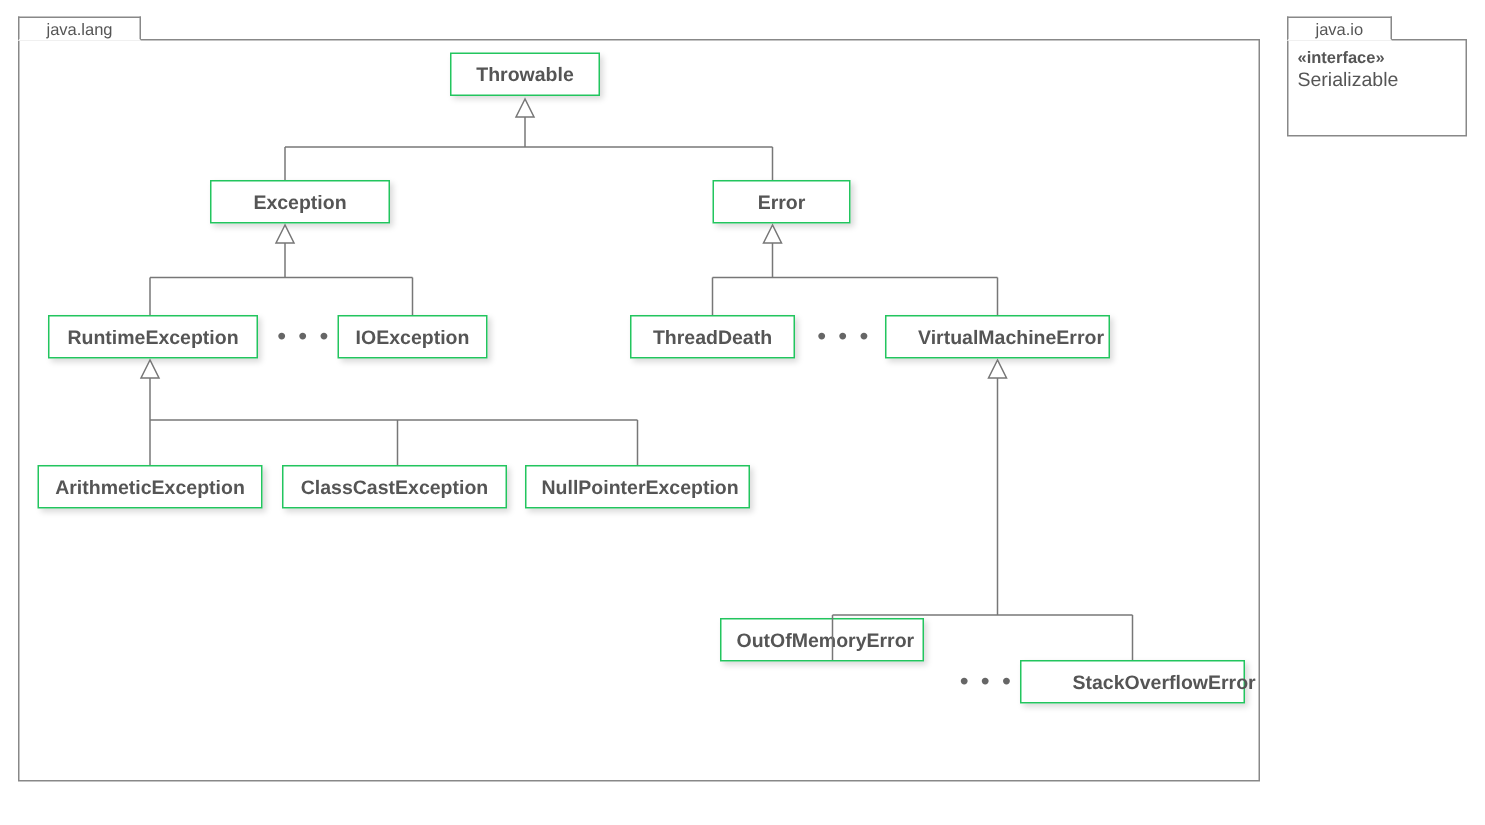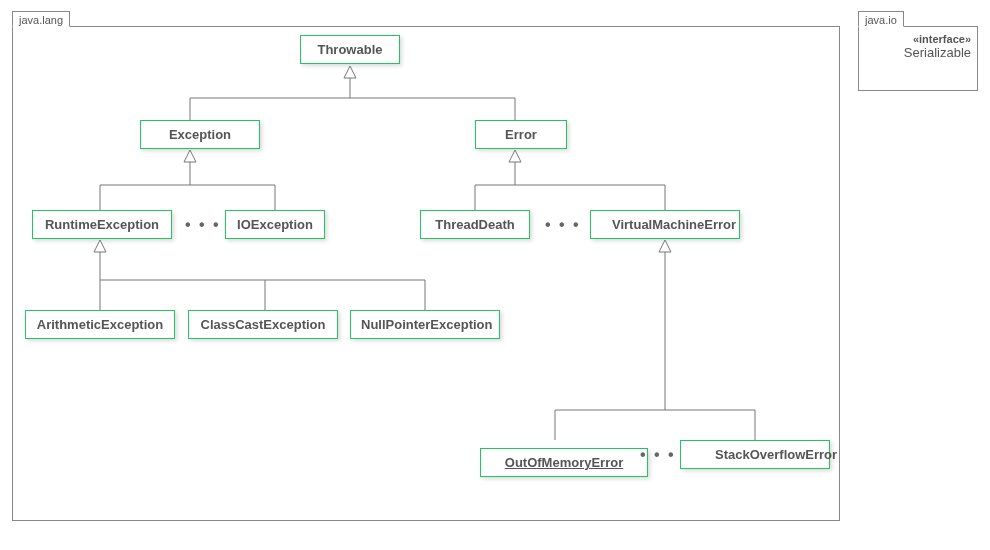--- a/index.html
+++ b/index.html
@@ -15,21 +15,21 @@
     .package {
       position: absolute;
       border: 1px solid #888;
     }
     .package-tab {
       position: absolute;
       top: -16px;
       left: -1px;
       border: 1px solid #888;
       border-bottom: 1px solid #fff;
-      padding: 1px 6px;
+      padding: 1px 18px;
       font-size: 11px;
       background: #fff;
       height: 16px;
       line-height: 14px;
     }
     .uml-box {
       position: absolute;
       border: 1px solid #22c55e;
       background: #fff;
       text-align: center;
@@ -56,21 +56,21 @@
 <div class="package" style="left:12px; top:26px; width:828px; height:495px;">
   <div class="package-tab">
     <span>java.lang</span>
   </div>
 </div>
 
 <div class="package" style="left:858px; top:26px; width:120px; height:65px;">
   <div class="package-tab">
     <span>java.io</span>
   </div>
-  <div style="padding:6px; text-align:right;">
+  <div style="padding:6px; text-align:left;">
     <div class="bold small">«interface»</div>
     <div>Serializable</div>
   </div>
 </div>
 
 <div class="uml-box bold" style="left:300px; top:35px; width:100px;">
   <span>Throwable</span>
 </div>
 
 <div class="uml-box bold" style="left:140px; top:120px; width:120px;">
@@ -102,21 +102,21 @@
 </div>
 
 <div class="uml-box bold" style="left:188px; top:310px; width:150px;">
   <span>ClassCastException</span>
 </div>
 
 <div class="uml-box bold" style="left:350px; top:310px; width:150px;">
   <span>NullPointerException</span>
 </div>
 
-<div class="uml-box bold" style="left:480px; top:448px; width:168px;text-decoration:underline;">
+<div class="uml-box bold" style="left:480px; top:412px; width:136px;">
   <span>OutOfMemoryError</span>
 </div>
 
 <div class="uml-box bold" style="left:680px; top:440px; width:150px;padding-left:34px;">
   <span>StackOverflowError</span>
 </div>
 
 <div class="ellipsis" style="left:185px; top:216px;">• • •</div>
 <div class="ellipsis" style="left:545px; top:216px;">• • •</div>
 <div class="ellipsis" style="left:640px; top:446px;">• • •</div>

